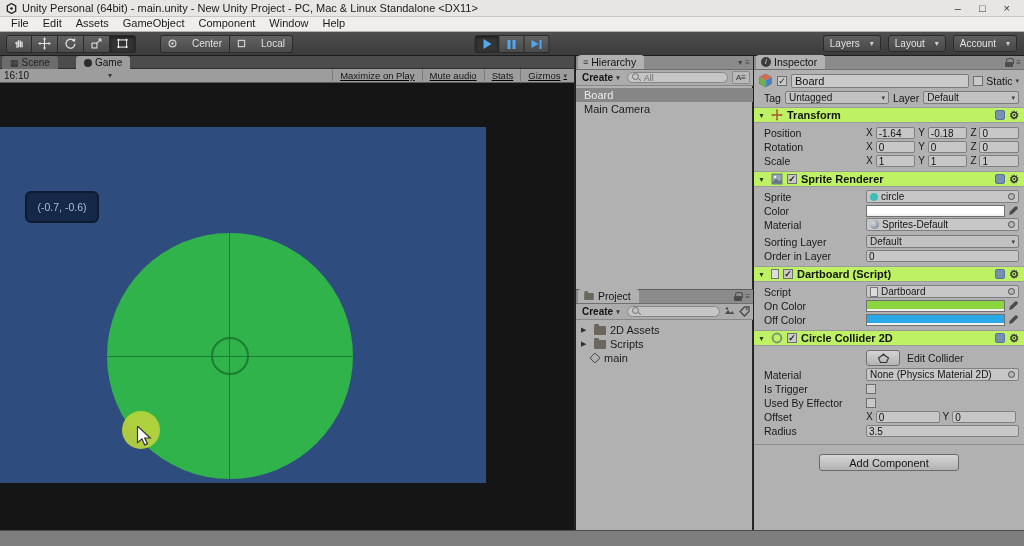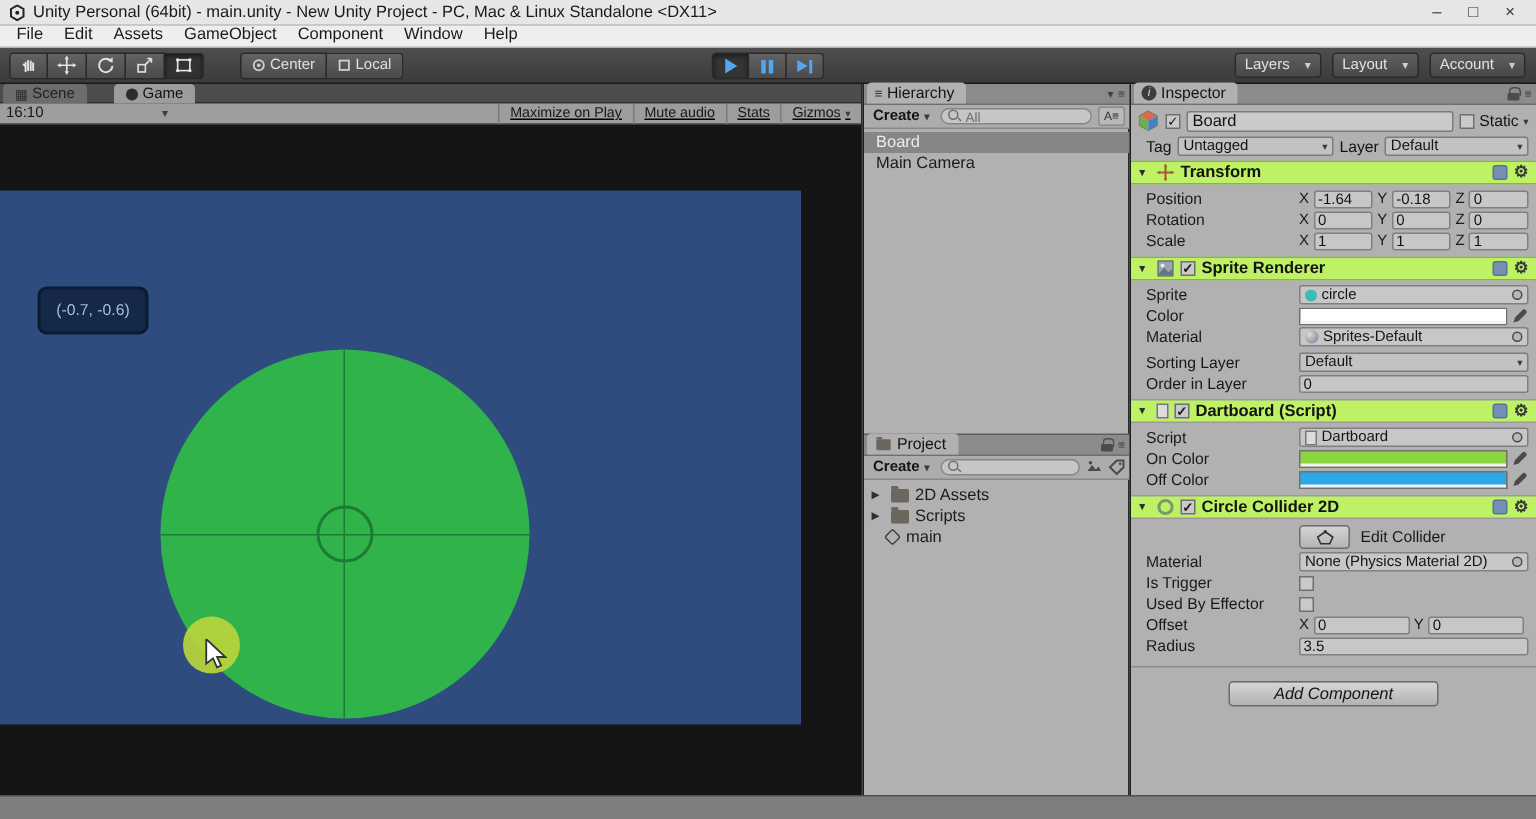--- a/index.html
+++ b/index.html
@@ -22,21 +22,21 @@
              background:linear-gradient(#4e4e4e,#3b3b3b); border-bottom:1px solid #1d1d1d;
              display:flex; align-items:center; }
   .tools { display:flex; margin-left:6px; }
   .tbtn { width:26px; height:18px; background:linear-gradient(#626262,#4a4a4a);
           border:1px solid #2a2a2a; border-left-width:0; display:flex; align-items:center; justify-content:center; }
   .tbtn:first-child { border-left-width:1px; border-radius:3px 0 0 3px; }
   .tbtn:last-child { border-radius:0 3px 3px 0; }
   .tbtn.sel { background:#333333; box-shadow:inset 0 1px 3px rgba(0,0,0,.6); }
   .pivot { display:flex; margin-left:24px; }
   .pbtn { height:18px; background:linear-gradient(#626262,#4a4a4a); border:1px solid #2a2a2a;
-          display:flex; align-items:center; gap:3px; padding:0 7px; font-size:10px; color:#e0e0e0; }
+          display:flex; align-items:center; gap:15px; padding:0 7px; font-size:10px; color:#e0e0e0; }
   .pbtn:first-child { border-radius:3px 0 0 3px; }
   .pbtn:last-child { border-radius:0 3px 3px 0; border-left-width:0; }
   .playgroup { position:absolute; left:50%; top:3px; transform:translateX(-50%); display:flex; }
   .playbtn { width:25px; height:18px; background:linear-gradient(#626262,#4a4a4a); border:1px solid #2a2a2a;
              border-left-width:0; display:flex; align-items:center; justify-content:center; }
   .playbtn:first-child { border-left-width:1px; border-radius:3px 0 0 3px; }
   .playbtn:last-child { border-radius:0 3px 3px 0; }
   .playbtn.active { background:#343434; box-shadow:inset 0 1px 3px rgba(0,0,0,.6); }
   .play-ic { width:0; height:0; border-left:8px solid #52a7f0; border-top:5px solid transparent; border-bottom:5px solid transparent; }
   .pause-ic { display:flex; gap:2px; }
@@ -73,21 +73,21 @@
   .gtab.game { left:76px; background:#9c9c9c; color:#111; }
   .gridico { font-size:9px; color:#2c2c2c; }
   .gameico { width:8px; height:8px; border-radius:50%; background:#2c2c2c; }
   .gbar { position:absolute; left:0; top:13px; width:574px; height:14px; background:#9d9d9d;
           border-bottom:1px solid #5a5a5a; display:flex; align-items:center; }
   .aspect { width:116px; display:flex; align-items:center; font-size:10px; color:#161616; padding:0 4px; }
   .aspect .arr { margin-left:auto; font-size:8px; color:#3c3c3c; }
   .gctrls { margin-left:auto; display:flex; height:14px;text-decoration:underline; }
   .gctrl { display:flex; align-items:center; font-size:9.5px; color:#161616; padding:0 7px; border-left:1px solid #7c7c7c; gap:3px; }
   .grender { position:absolute; left:0; top:27px; width:574px; height:447px; background:#151515; overflow:hidden; }
-  .blueband { position:absolute; left:0; top:44px; width:534px; height:356px; }
+  .blueband { position:absolute; left:0; top:44px; width:486px; height:356px; }
   .board { position:absolute; left:107px; top:106px; width:246px; height:246px; border-radius:50%; }
   .vline { position:absolute; left:229px; top:106px; width:1px; height:246px; }
   .hline { position:absolute; left:107px; top:229px; width:246px; height:1px; }
   .ring { position:absolute; left:211px; top:210px; width:38px; height:38px; border-radius:50%; border:2px solid; background:transparent; }
   .coordtip { position:absolute; left:25px; top:64px; width:74px; height:32px; border:2px solid #0d1a30;
               border-radius:6px; display:flex; align-items:center; justify-content:center;
               font-size:10.5px; color:#a9bddb; }
   .hoverdot { position:absolute; left:122px; top:284px; width:38px; height:38px; border-radius:50%; opacity:.92; }
   .gcursor { position:absolute; left:136px; top:299px; }
 
@@ -137,21 +137,21 @@
   .objfld { flex:1; height:13px; background:#c7c7c7; border:1px solid #808080; border-radius:2px;
             display:flex; align-items:center; gap:3px; padding:0 3px; font-size:10px; color:#151515; min-width:0; }
   .swatch { flex:1; height:12px; border:1px solid #707070; position:relative; min-width:0; }
   .swatch .abar { position:absolute; left:0; right:0; bottom:0; height:2px; background:#f2f2f2; }
   .tealdot { width:8px; height:8px; border-radius:50%; background:#3bbcb4; flex:0 0 auto; }
   .sphere { width:9px; height:9px; border-radius:50%; background:radial-gradient(circle at 3px 3px, #d8dce2, #707a88); flex:0 0 auto; }
   .scripticon { width:8px; height:10px; background:#dcdcdc; border:1px solid #777; flex:0 0 auto; }
   .editbtn { width:34px; height:16px; background:linear-gradient(#d4d4d4,#b4b4b4); border:1px solid #6f6f6f;
              border-radius:3px; display:flex; align-items:center; justify-content:center; }
   .addbtn { display:block; width:140px; height:17px; margin:9px auto 0 auto; background:linear-gradient(#d6d6d6,#b2b2b2);
-            border:1px solid #6b6b6b; border-radius:3px; font-size:11px; color:#151515; text-align:center; line-height:16px;font-style:italic; }
+            border:1px solid #6b6b6b; border-radius:3px; font-size:11px; color:#151515; text-align:center; line-height:16px; }
   .divline { height:1px; background:#8d8d8d; margin-top:3px; }
   .infocirc { width:10px; height:10px; border-radius:50%; background:#3c3c3c; color:#ddd; font-size:8px;
               line-height:10px; text-align:center; font-style:italic; }
 
   .statusbar { position:absolute; left:0; top:530px; width:1024px; height:16px; background:#7e7e7e; border-top:1px solid #4e4e4e; }
 </style>
 </head>
 <body>
 
 <div class="window">

